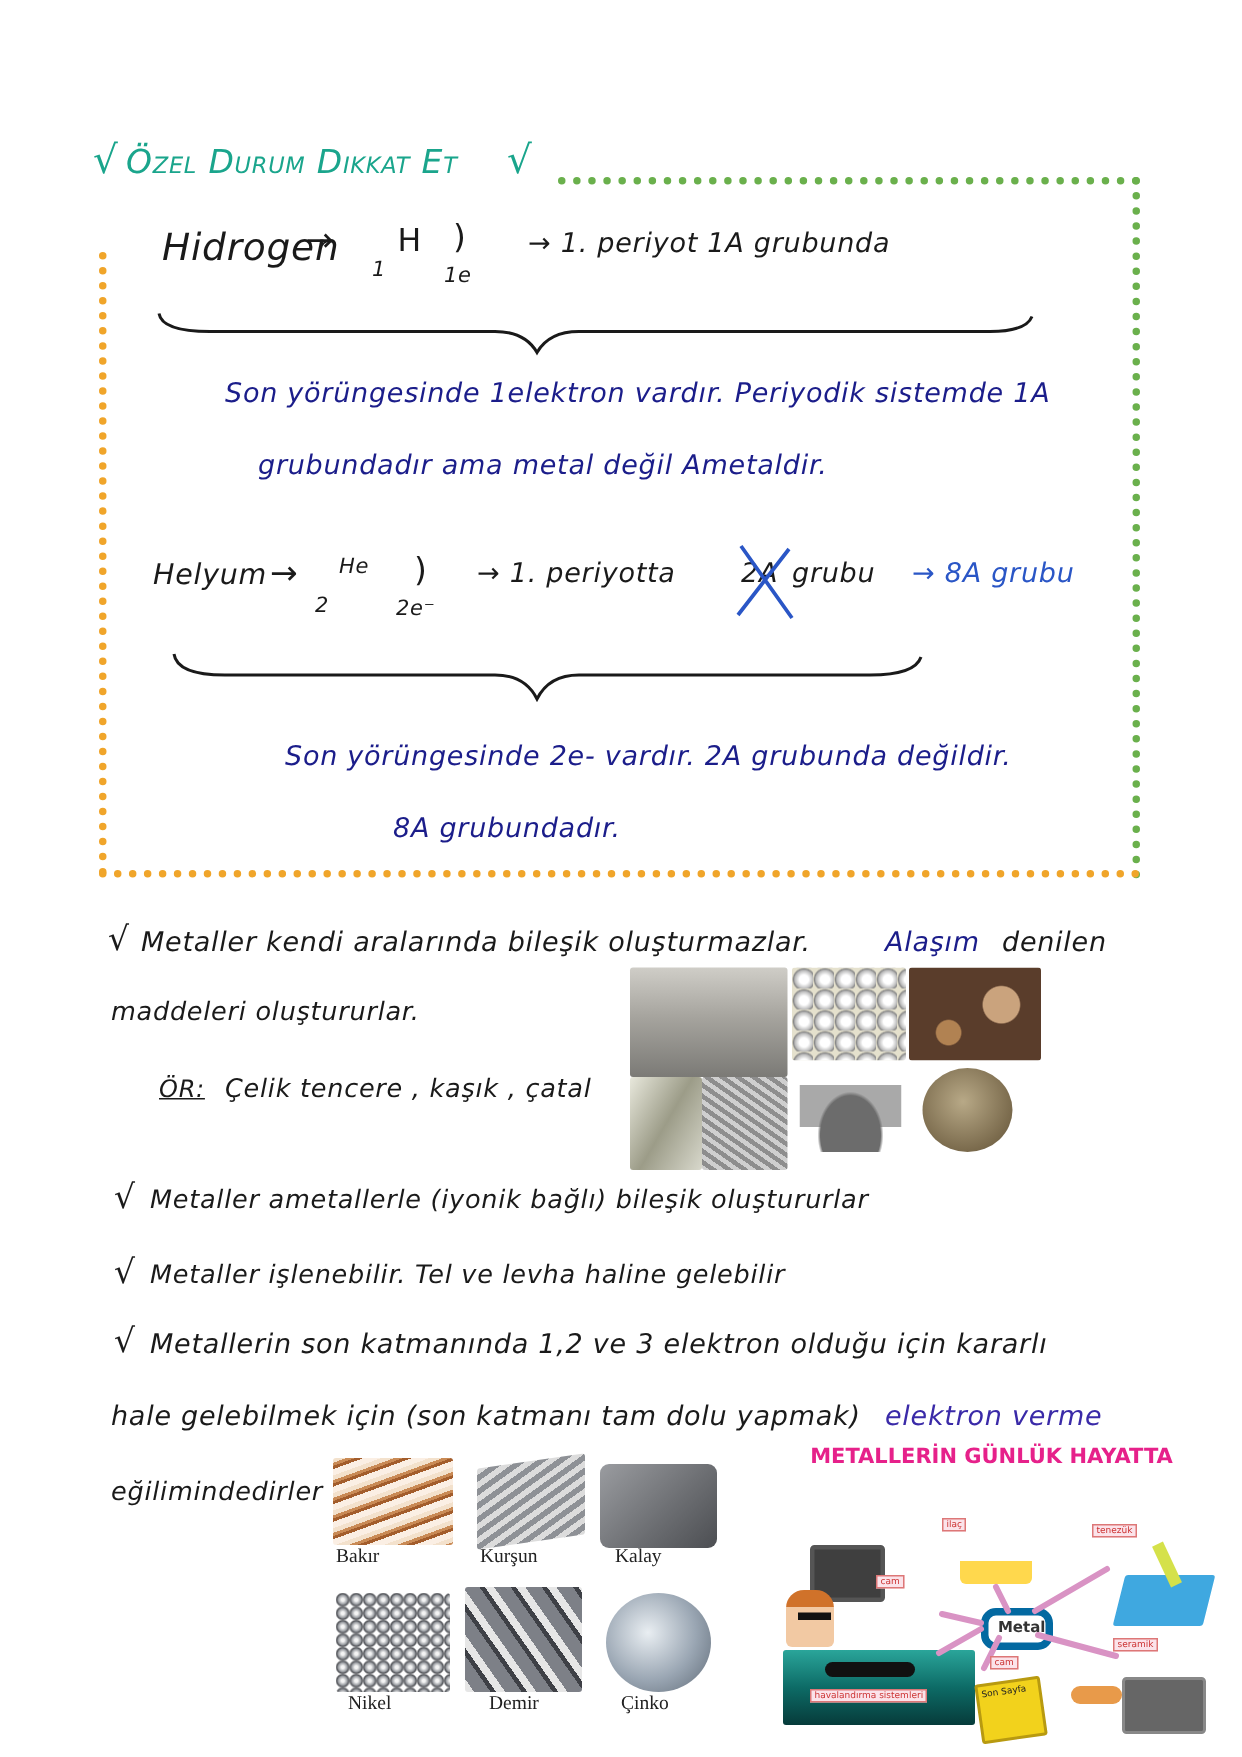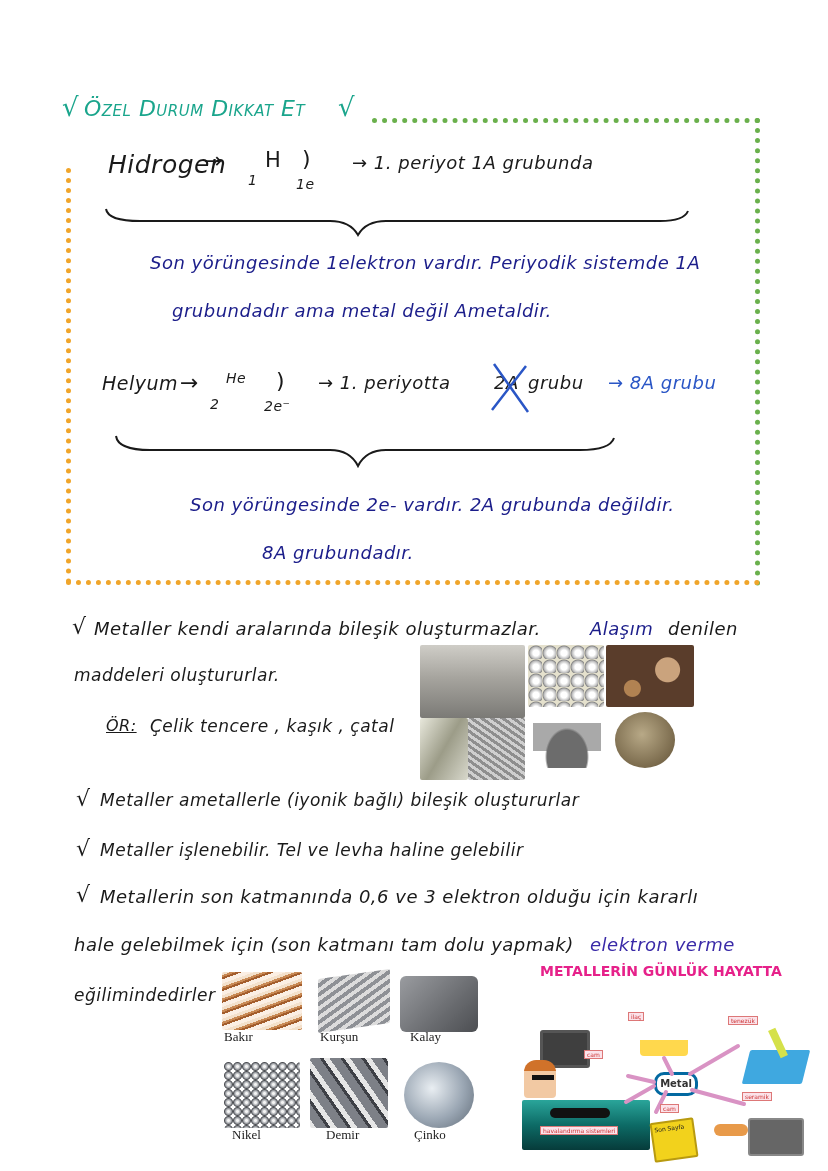--- a/index.html
+++ b/index.html
@@ -96,21 +96,21 @@
   <span class="hw black" style="left:100px;top:790px;font-size:17px;">Metaller ametallerle (iyonik bağlı) bileşik oluştururlar</span>
 </div>
 
 <div>
   <span class="hw black" style="left:76px;top:836px;font-size:22px;font-style:normal;">√</span>
   <span class="hw black" style="left:100px;top:840px;font-size:17px;">Metaller işlenebilir. Tel ve levha haline gelebilir</span>
 </div>
 
 <div>
   <span class="hw black" style="left:76px;top:882px;font-size:22px;font-style:normal;">√</span>
-  <span class="hw black" style="left:100px;top:886px;font-size:18px;">Metallerin son katmanında 0,6 ve 3 elektron olduğu için kararlı</span>
+  <span class="hw black" style="left:100px;top:886px;font-size:18px;">Metallerin son katmanında 1,2 ve 3 elektron olduğu için kararlı</span>
   <span class="hw black" style="left:74px;top:934px;font-size:18px;">hale gelebilmek için (son katmanı tam dolu yapmak)</span>
   <span class="hw navy" style="left:590px;top:934px;font-size:18px;color:#3a2aa8;">elektron verme</span>
   <span class="hw black" style="left:74px;top:985px;font-size:17px;">eğilimindedirler</span>
 </div>
 
 <div>
   <div class="img" style="left:222px;top:972px;width:80px;height:58px;background:repeating-linear-gradient(160deg,#f3e1cc 0 3px,#c98a55 3px 5px,#a35d2c 5px 7px,#fbefe4 7px 11px);"></div>
   <div class="label" style="left:224px;top:1029px;">Bakır</div>
 
   <div class="img" style="left:318px;top:974px;width:72px;height:54px;background:repeating-linear-gradient(150deg,#dcdcdc 0 4px,#8e9196 4px 8px);transform:skewY(-8deg);"></div>
@@ -143,21 +143,21 @@
   <div style="position:absolute;left:550px;top:1108px;width:60px;height:10px;border-radius:6px;background:#111;"></div>
   <div class="tag" style="left:540px;top:1126px;">havalandırma sistemleri</div>
 
   <div class="img" style="left:640px;top:1030px;width:48px;height:26px;background:linear-gradient(180deg,#fff 0 40%,#ffd84d 40%);border-radius:4px;"></div>
   <div class="tag" style="left:628px;top:1012px;">ilaç</div>
 
   <div class="img" style="left:746px;top:1050px;width:60px;height:34px;background:#3fa8e0;transform:skewX(-14deg);"></div>
   <div style="position:absolute;left:774px;top:1028px;width:8px;height:30px;background:#d5e14a;transform:rotate(-25deg);"></div>
   <div class="tag" style="left:728px;top:1016px;">tenezük</div>
 
-  <div style="position:absolute;left:654px;top:1072px;width:38px;height:18px;border-radius:10px;background:#fff;border:3px solid #0369a1;font-size:10px;font-weight:bold;color:#333;text-align:center;line-height:18px;">Metal</div>
+  <div style="position:absolute;left:654px;top:1072px;width:38px;height:18px;border-radius:10px;background:#fff;border:5px solid #0369a1;font-size:10px;font-weight:bold;color:#333;text-align:right;line-height:18px;">Metal</div>
   <svg style="position:absolute;left:620px;top:1030px;" width="130" height="100">
     <g stroke="#d993c4" stroke-width="4" fill="none" stroke-linecap="round">
       <line x1="52" y1="44" x2="44" y2="28"></line>
       <line x1="70" y1="44" x2="118" y2="16"></line>
       <line x1="34" y1="52" x2="8" y2="46"></line>
       <line x1="72" y1="60" x2="124" y2="74"></line>
       <line x1="46" y1="62" x2="36" y2="82"></line>
       <line x1="34" y1="56" x2="6" y2="72"></line>
     </g>
   </svg>

